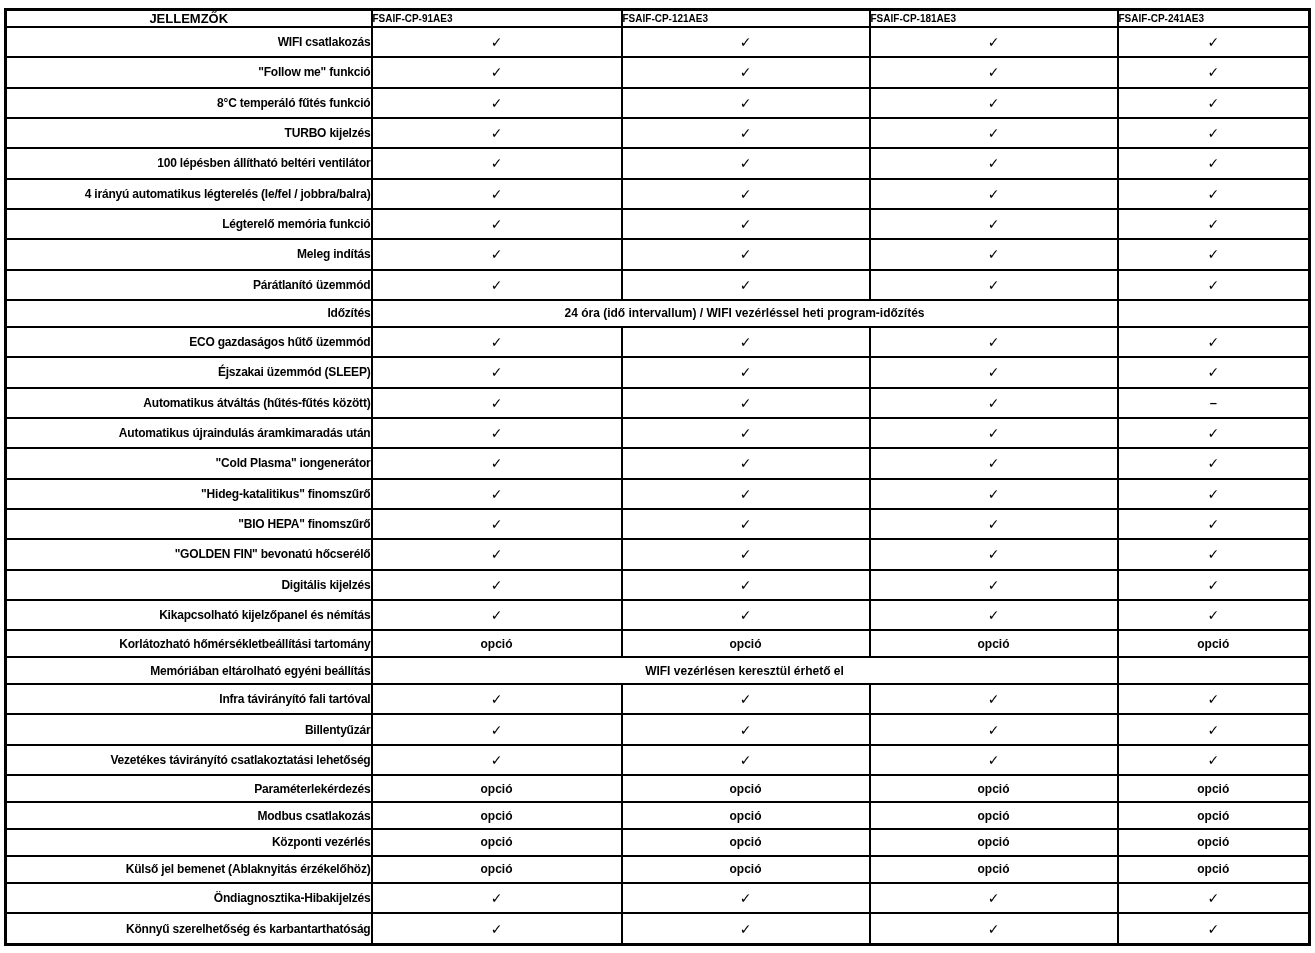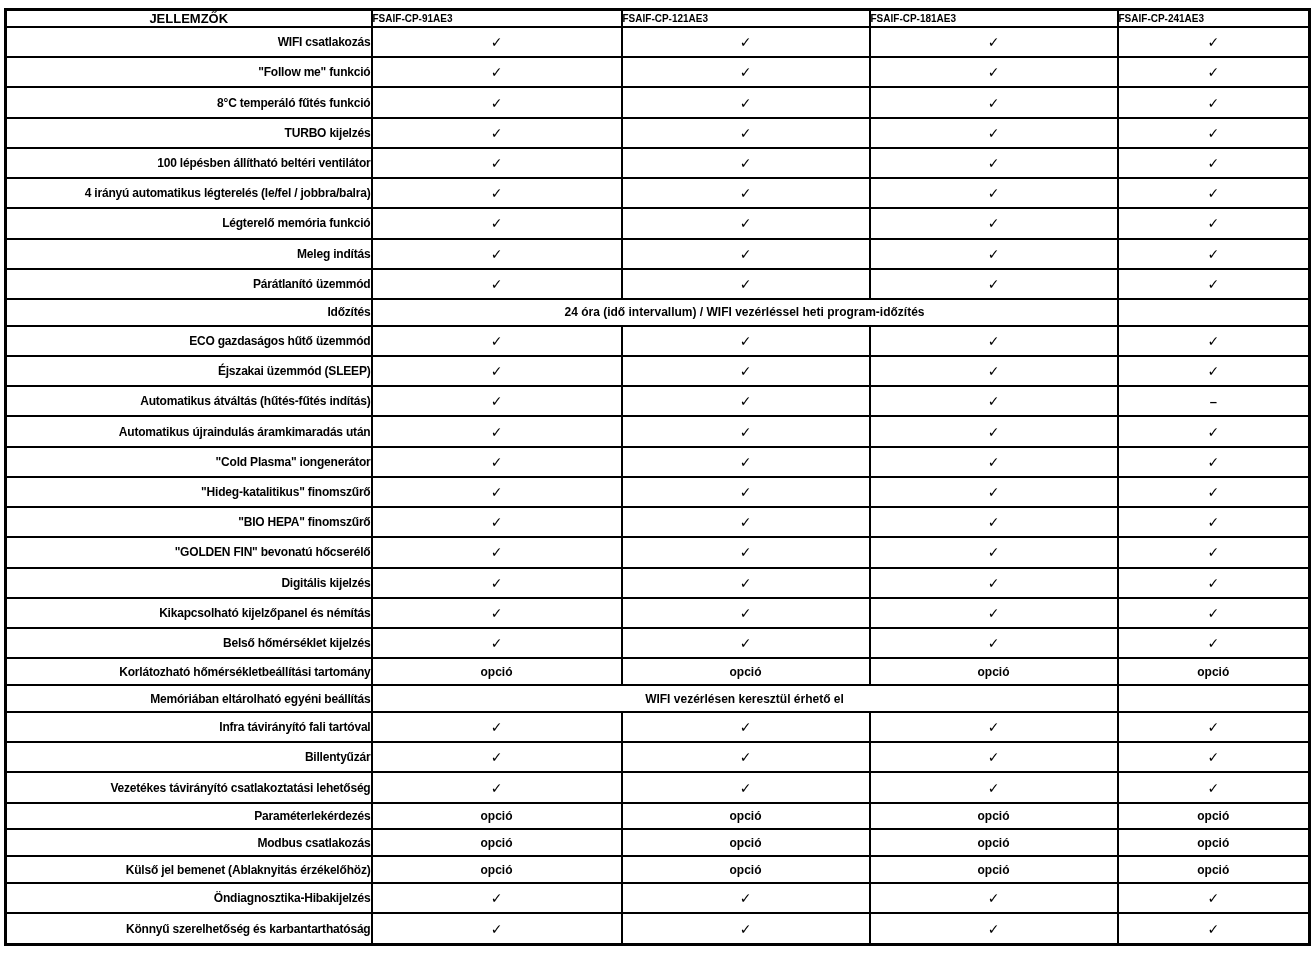--- a/index.html
+++ b/index.html
@@ -164,21 +164,21 @@
           <td class="val"><span class="check-glyph">✓</span></td>
         </tr>
         <tr>
           <td class="feature">Éjszakai üzemmód (SLEEP)</td>
           <td class="val"><span class="check-glyph">✓</span></td>
           <td class="val"><span class="check-glyph">✓</span></td>
           <td class="val"><span class="check-glyph">✓</span></td>
           <td class="val"><span class="check-glyph">✓</span></td>
         </tr>
         <tr>
-          <td class="feature">Automatikus átváltás (hűtés-fűtés indítás)</td>
+          <td class="feature">Automatikus átváltás (hűtés-fűtés között)</td>
           <td class="val"><span class="check-glyph">✓</span></td>
           <td class="val"><span class="check-glyph">✓</span></td>
           <td class="val"><span class="check-glyph">✓</span></td>
           <td class="val"><span class="dash-glyph">–</span></td>
         </tr>
         <tr>
           <td class="feature">Automatikus újraindulás áramkimaradás után</td>
           <td class="val"><span class="check-glyph">✓</span></td>
           <td class="val"><span class="check-glyph">✓</span></td>
           <td class="val"><span class="check-glyph">✓</span></td>
@@ -214,27 +214,20 @@
         </tr>
         <tr>
           <td class="feature">Digitális kijelzés</td>
           <td class="val"><span class="check-glyph">✓</span></td>
           <td class="val"><span class="check-glyph">✓</span></td>
           <td class="val"><span class="check-glyph">✓</span></td>
           <td class="val"><span class="check-glyph">✓</span></td>
         </tr>
         <tr>
           <td class="feature">Kikapcsolható kijelzőpanel és némítás</td>
-          <td class="val"><span class="check-glyph">✓</span></td>
-          <td class="val"><span class="check-glyph">✓</span></td>
-          <td class="val"><span class="check-glyph">✓</span></td>
-          <td class="val"><span class="check-glyph">✓</span></td>
-        </tr>
-        <tr>
-          <td class="feature">Belső hőmérséklet kijelzés</td>
           <td class="val"><span class="check-glyph">✓</span></td>
           <td class="val"><span class="check-glyph">✓</span></td>
           <td class="val"><span class="check-glyph">✓</span></td>
           <td class="val"><span class="check-glyph">✓</span></td>
         </tr>
         <tr>
           <td class="feature">Korlátozható hőmérsékletbeállítási tartomány</td>
           <td class="val"><span>opció</span></td>
           <td class="val"><span>opció</span></td>
           <td class="val"><span>opció</span></td>
@@ -268,20 +261,27 @@
         </tr>
         <tr>
           <td class="feature">Paraméterlekérdezés</td>
           <td class="val"><span>opció</span></td>
           <td class="val"><span>opció</span></td>
           <td class="val"><span>opció</span></td>
           <td class="val"><span>opció</span></td>
         </tr>
         <tr>
           <td class="feature">Modbus csatlakozás</td>
+          <td class="val"><span>opció</span></td>
+          <td class="val"><span>opció</span></td>
+          <td class="val"><span>opció</span></td>
+          <td class="val"><span>opció</span></td>
+        </tr>
+        <tr>
+          <td class="feature">Központi vezérlés</td>
           <td class="val"><span>opció</span></td>
           <td class="val"><span>opció</span></td>
           <td class="val"><span>opció</span></td>
           <td class="val"><span>opció</span></td>
         </tr>
         <tr>
           <td class="feature">Külső jel bemenet (Ablaknyitás érzékelőhöz)</td>
           <td class="val"><span>opció</span></td>
           <td class="val"><span>opció</span></td>
           <td class="val"><span>opció</span></td>

